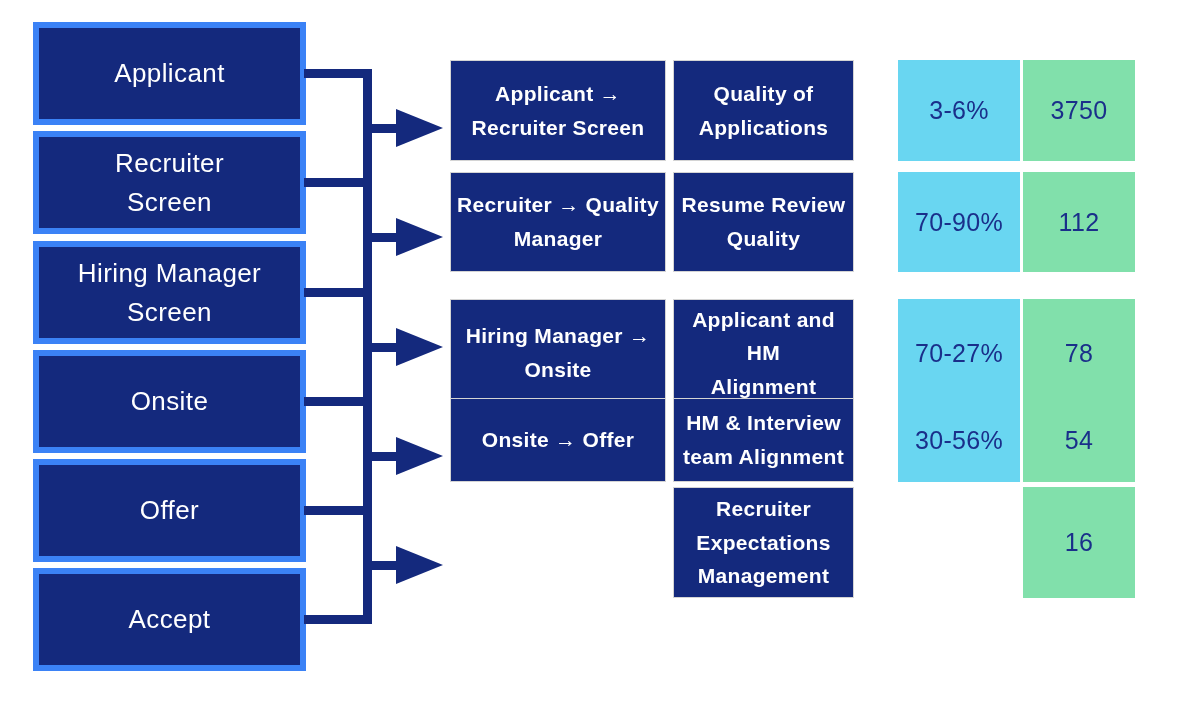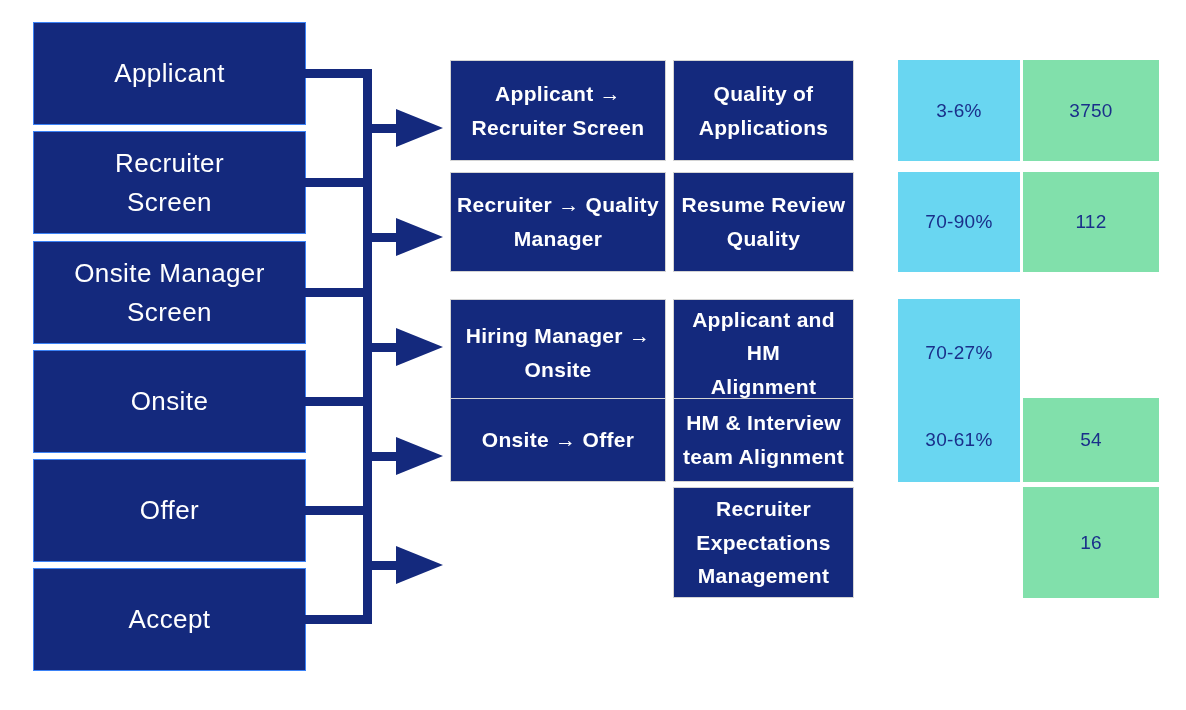--- a/index.html
+++ b/index.html
@@ -10,21 +10,21 @@
     --white-text:#ffffff;
   }
   html,body{margin:0;padding:0;background:#ffffff;}
   body{font-family:"Liberation Sans","DejaVu Sans",sans-serif;}
   .stage-area{
     position:relative;width:1186px;height:710px;background:#ffffff;overflow:hidden;
   }
   
   .funnel-box{
     position:absolute;left:33px;width:273px;height:103px;
-    background:var(--navy);border:1px solid #3b82f6;box-sizing:border-box;
+    background:var(--navy);border:6px solid #3b82f6;box-sizing:border-box;
     display:flex;align-items:center;justify-content:center;text-align:center;
   }
   .funnel-box .lbl{
     color:var(--white-text);font-size:26px;line-height:1.5;
     letter-spacing:0.4px;white-space:pre-line;
   }
   
   .conn{position:absolute;background:var(--navy);}
   .stub{left:304px;width:68px;height:9px;}
   .trunk{left:363px;top:69px;width:9px;height:555px;}
@@ -37,42 +37,42 @@
   
   .t-row{position:absolute;left:450px;width:685px;}
   .cell{
     position:absolute;top:0;height:100%;box-sizing:border-box;
     display:flex;align-items:center;justify-content:center;text-align:center;
   }
   .cell .txt{white-space:pre-line;}
   .c-transition{left:0;width:216px;background:var(--navy);border:1px solid #d4d4d4;}
   .c-driver{left:223px;width:181px;background:var(--navy);border:1px solid #d4d4d4;}
   .c-rate{left:448px;width:122px;background:var(--cyan);}
-  .c-count{left:573px;width:136px;background:var(--green);}
+  .c-count{left:573px;width:112px;background:var(--green);}
   .c-transition .txt,.c-driver .txt{
     color:var(--white-text);font-size:21px;line-height:1.6;letter-spacing:0.3px;font-weight:bold;
   }
   .c-rate .txt,.c-count .txt{
-    color:var(--value-text);font-size:19px;letter-spacing:0.3px;
+    color:var(--value-text);font-size:25px;letter-spacing:0.3px;
   }
 </style>
 </head>
 <body>
 
 <div class="stage-area">
 
   <div class="funnel-box" style="top:22px">
     <span class="lbl">Applicant</span>
   </div>
   <div class="funnel-box" style="top:131px">
     <span class="lbl">Recruiter
 Screen</span>
   </div>
   <div class="funnel-box" style="top:241px">
-    <span class="lbl">Onsite Manager
+    <span class="lbl">Hiring Manager
 Screen</span>
   </div>
   <div class="funnel-box" style="top:350px">
     <span class="lbl">Onsite</span>
   </div>
   <div class="funnel-box" style="top:568px">
     <span class="lbl">Accept</span>
   </div>
   <div class="funnel-box" style="top:459px">
     <span class="lbl">Offer</span>
@@ -134,31 +134,34 @@
         <span class="txt">Hiring Manager →
 Onsite</span>
       </div>
     <div class="cell c-driver">
         <span class="txt">Applicant and HM
 Alignment</span>
       </div>
     <div class="cell c-rate">
         <span class="txt">70-27%</span>
       </div>
+    <div class="cell c-count">
+        <span class="txt">78</span>
+      </div>
   </div>
   <div class="t-row" style="top:398px;height:84px">
     <div class="cell c-driver">
         <span class="txt">HM &amp; Interview
 team Alignment</span>
       </div>
     <div class="cell c-transition">
         <span class="txt">Onsite → Offer</span>
       </div>
     <div class="cell c-rate">
-        <span class="txt">30-61%</span>
+        <span class="txt">30-56%</span>
       </div>
     <div class="cell c-count">
         <span class="txt">54</span>
       </div>
   </div>
   <div class="t-row" style="top:487px;height:111px">
     <div class="cell c-driver">
         <span class="txt">Recruiter
 Expectations
 Management</span>

